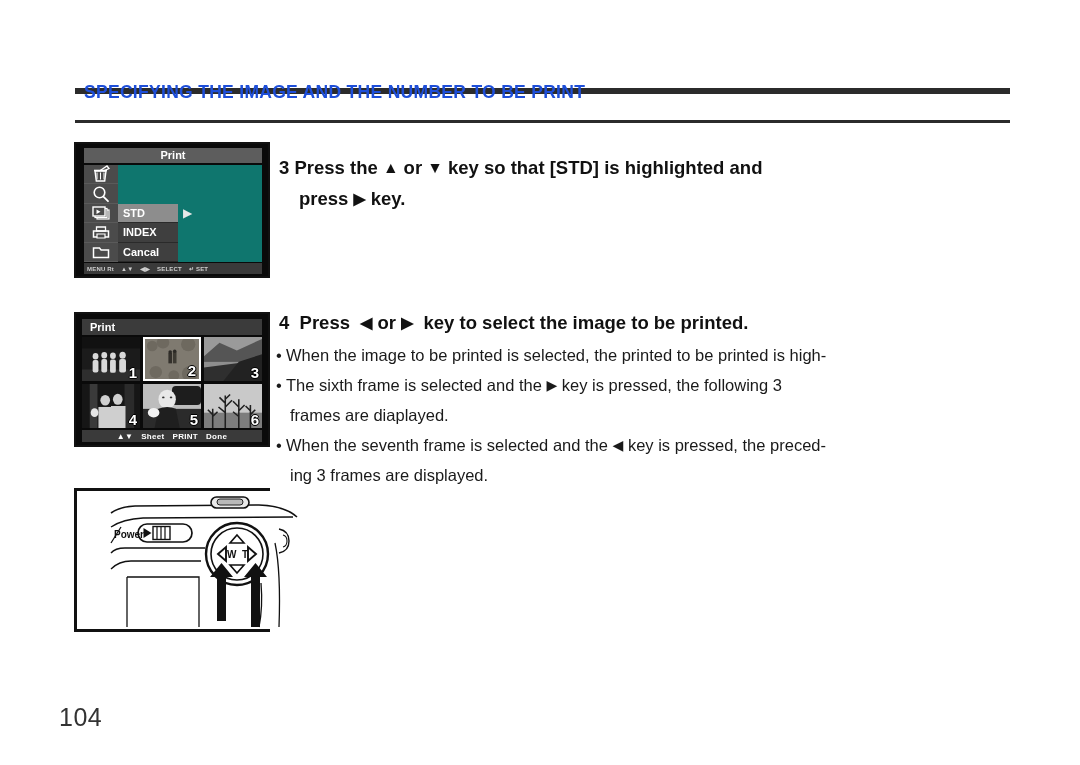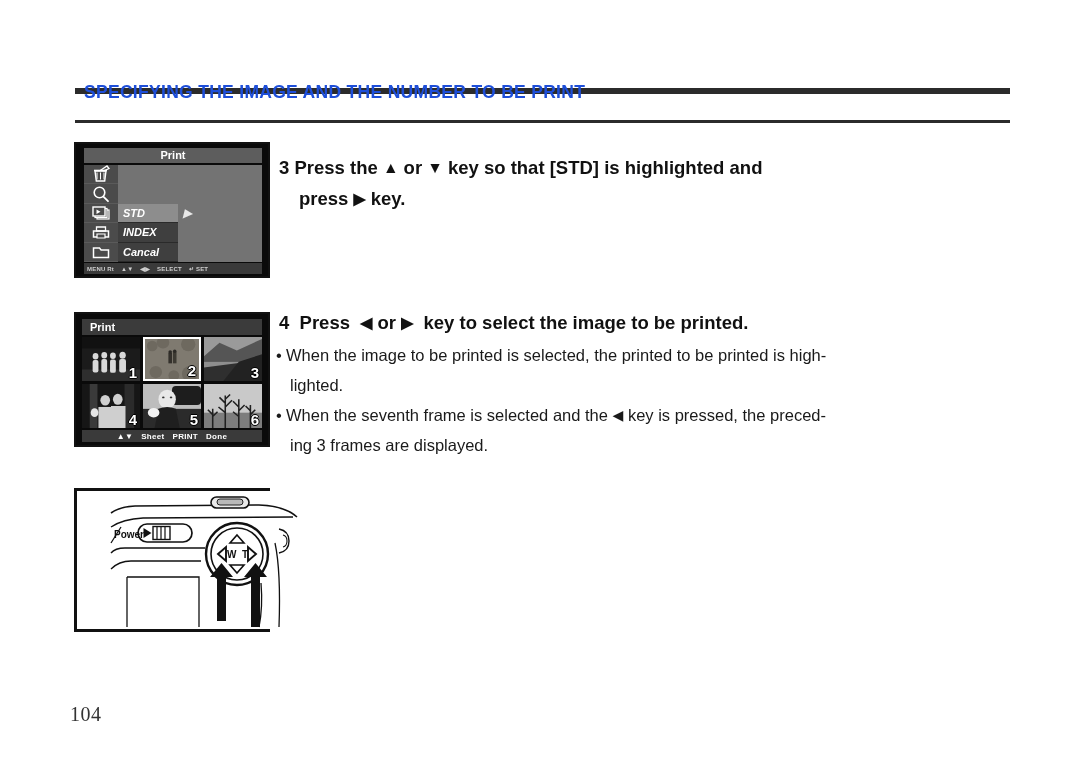--- a/index.html
+++ b/index.html
@@ -69,22 +69,21 @@
     background: #5d5d5d;
     color: #ffffff;
     font-size: 11px;
     font-weight: bold;
     text-align: center;
     line-height: 15px;
   }
   #lcd1-body {
     position: absolute;
     left: 8px; top: 21px; right: 6px; bottom: 14px;
-    background: #737373;
-    font-style: italic;
+    background: #0f766e;
   }
   #lcd1-iconcol {
     position: absolute;
     left: 0; top: 0; bottom: 0;
     width: 34px;
     background: #4b4b4b;
   }
   .lcd1-icon {
     position: relative;
     height: 20%;
@@ -250,26 +249,25 @@
   }
   .bullet-row { display: block; }
   .bullet-row .b { display: inline-block; width: 10px; }
   .bullet-cont { display: block; padding-left: 14px; }
 
   .gl { font-size: 0.85em; vertical-align: 1px; }
 
   
   #page-number {
     position: absolute;
-    left: 70px;
+    left: 59px;
     top: 703px;
-    font-size: 20px;
+    font-size: 25px;
     color: #333;
     letter-spacing: 0.5px;
-    font-family: Liberation Serif, serif;
   }
 </style>
 </head>
 <body>
 
 <div id="header-rule-top"></div>
 <div id="page-title">SPECIFYING THE IMAGE AND THE NUMBER TO BE PRINT</div>
 <div id="header-rule-bottom"></div>
 
 <div class="lcd" id="lcd-print-menu">
@@ -513,23 +511,28 @@
   <span class="gl">◀</span>
   <span>or</span>
   <span class="gl">▶</span>&nbsp;
   <span>key to select the image to be printed.</span>
 </div>
 
 <div id="bullets">
 
   <div class="bullet-row">
     <span class="b">•</span><span>When the image to be printed is selected, the printed to be printed is high-</span>
-    <span class="bullet-cont">lighted.</span>
-  </div>
-
+  </div>
+
+  <div class="bullet-row">
+    <span class="b">•</span><span>The sixth frame is selected and the</span>
+    <span class="gl">▶</span>
+    <span>key is pressed, the following 3</span>
+    <span class="bullet-cont">frames are diaplayed.</span>
+  </div>
 
   <div class="bullet-row">
     <span class="b">•</span><span>When the seventh frame is selected  and the</span>
     <span class="gl">◀</span>
     <span>key is pressed, the preced-</span>
     <span class="bullet-cont">ing 3 frames are displayed.</span>
   </div>
 </div>
 
 <div id="page-number">104</div>

